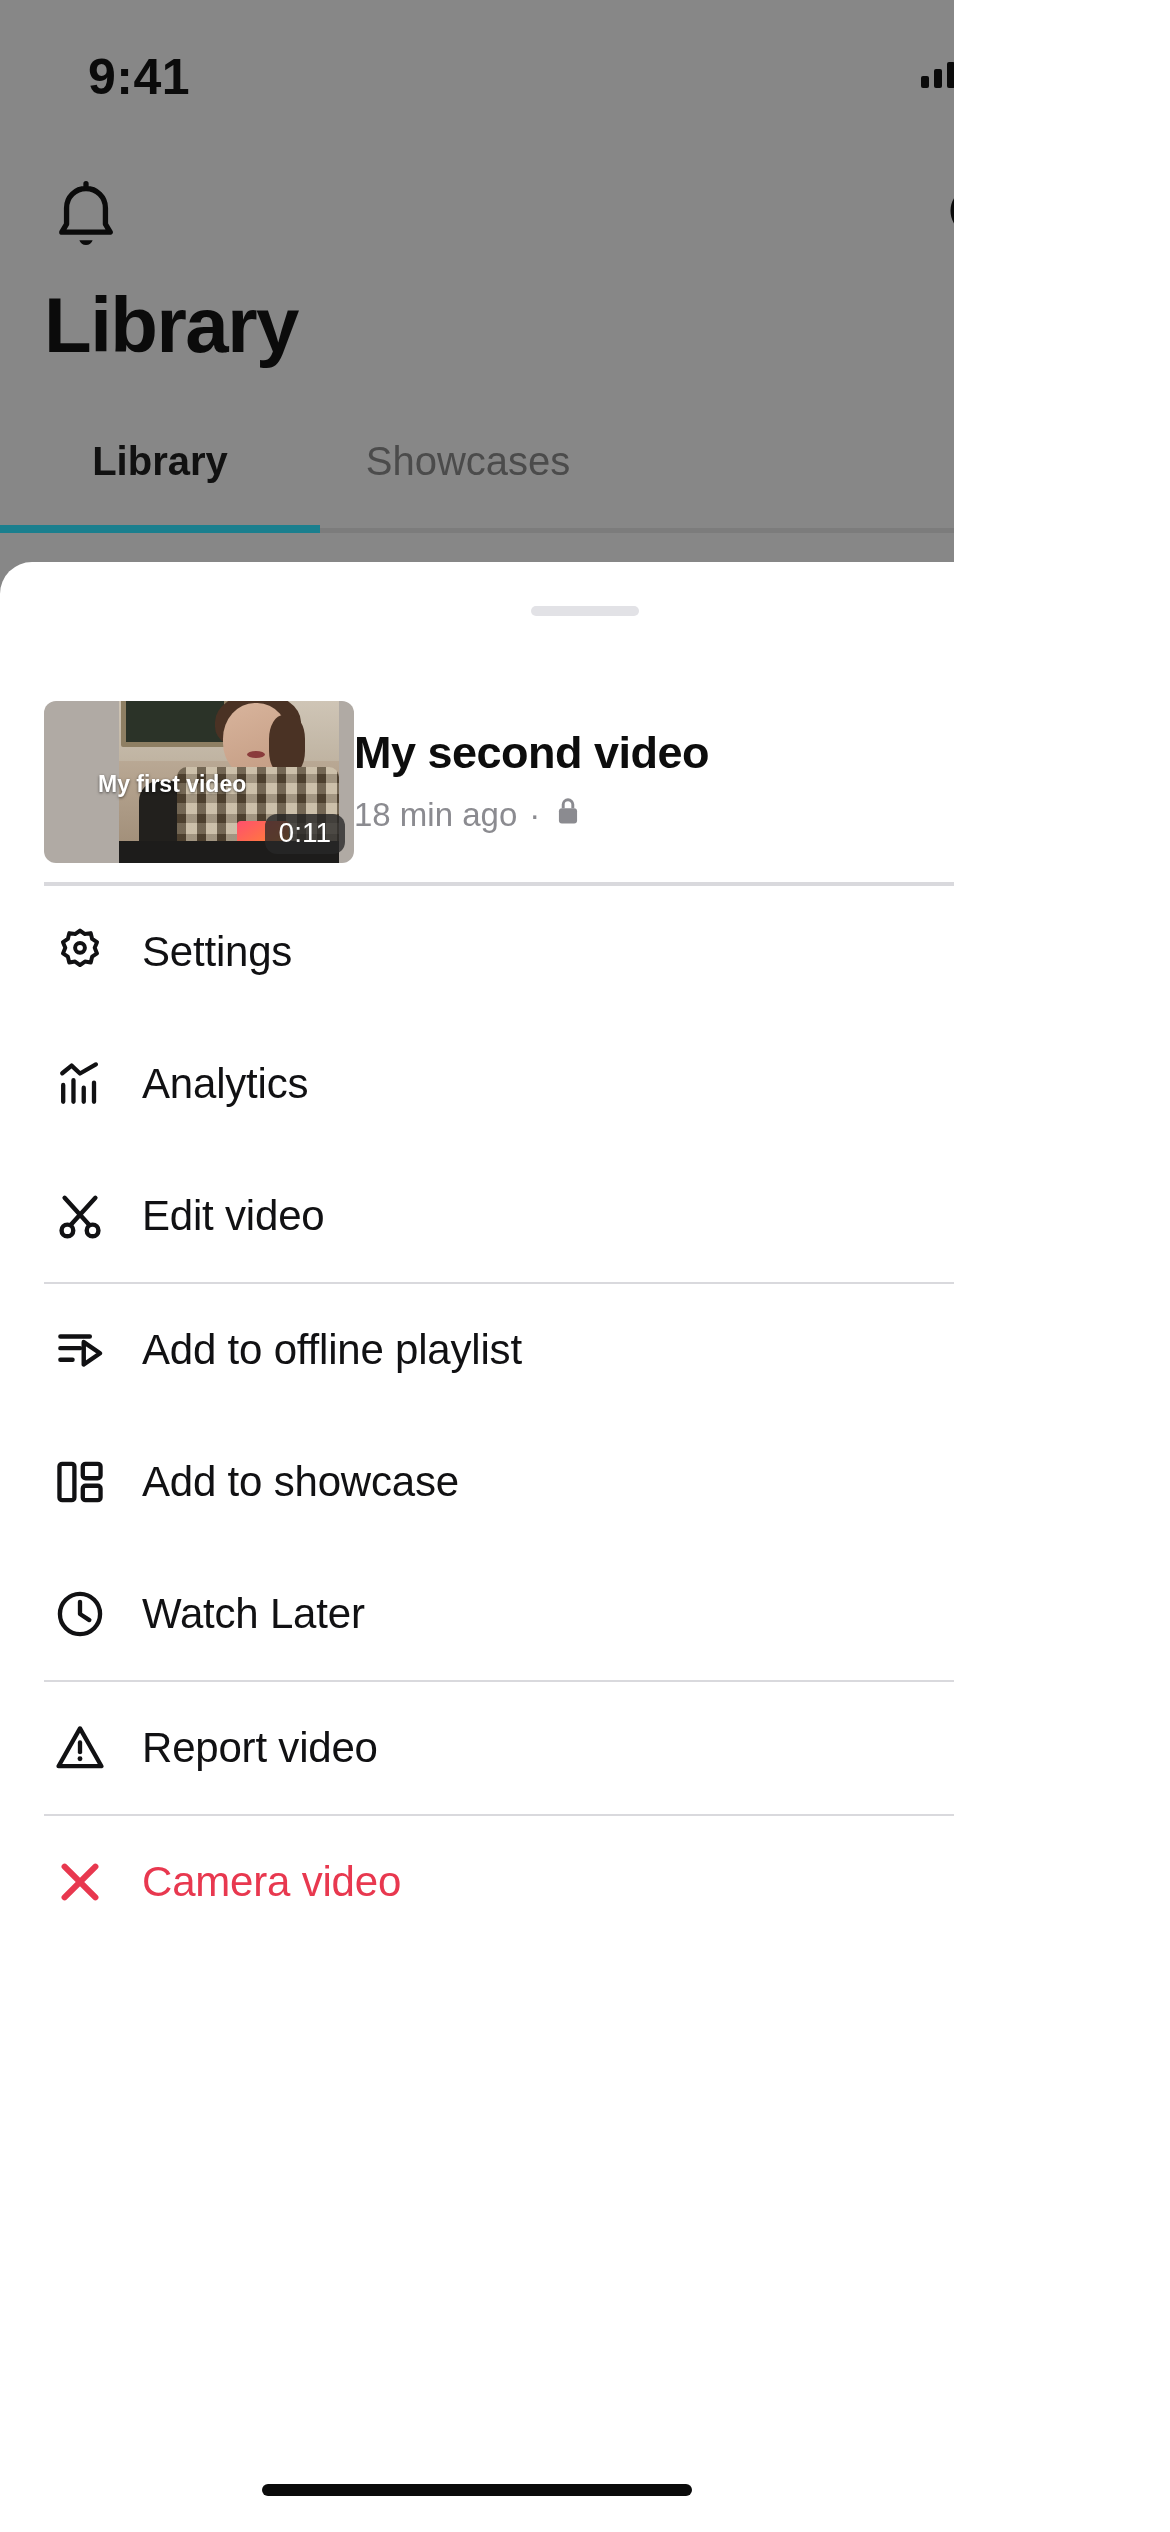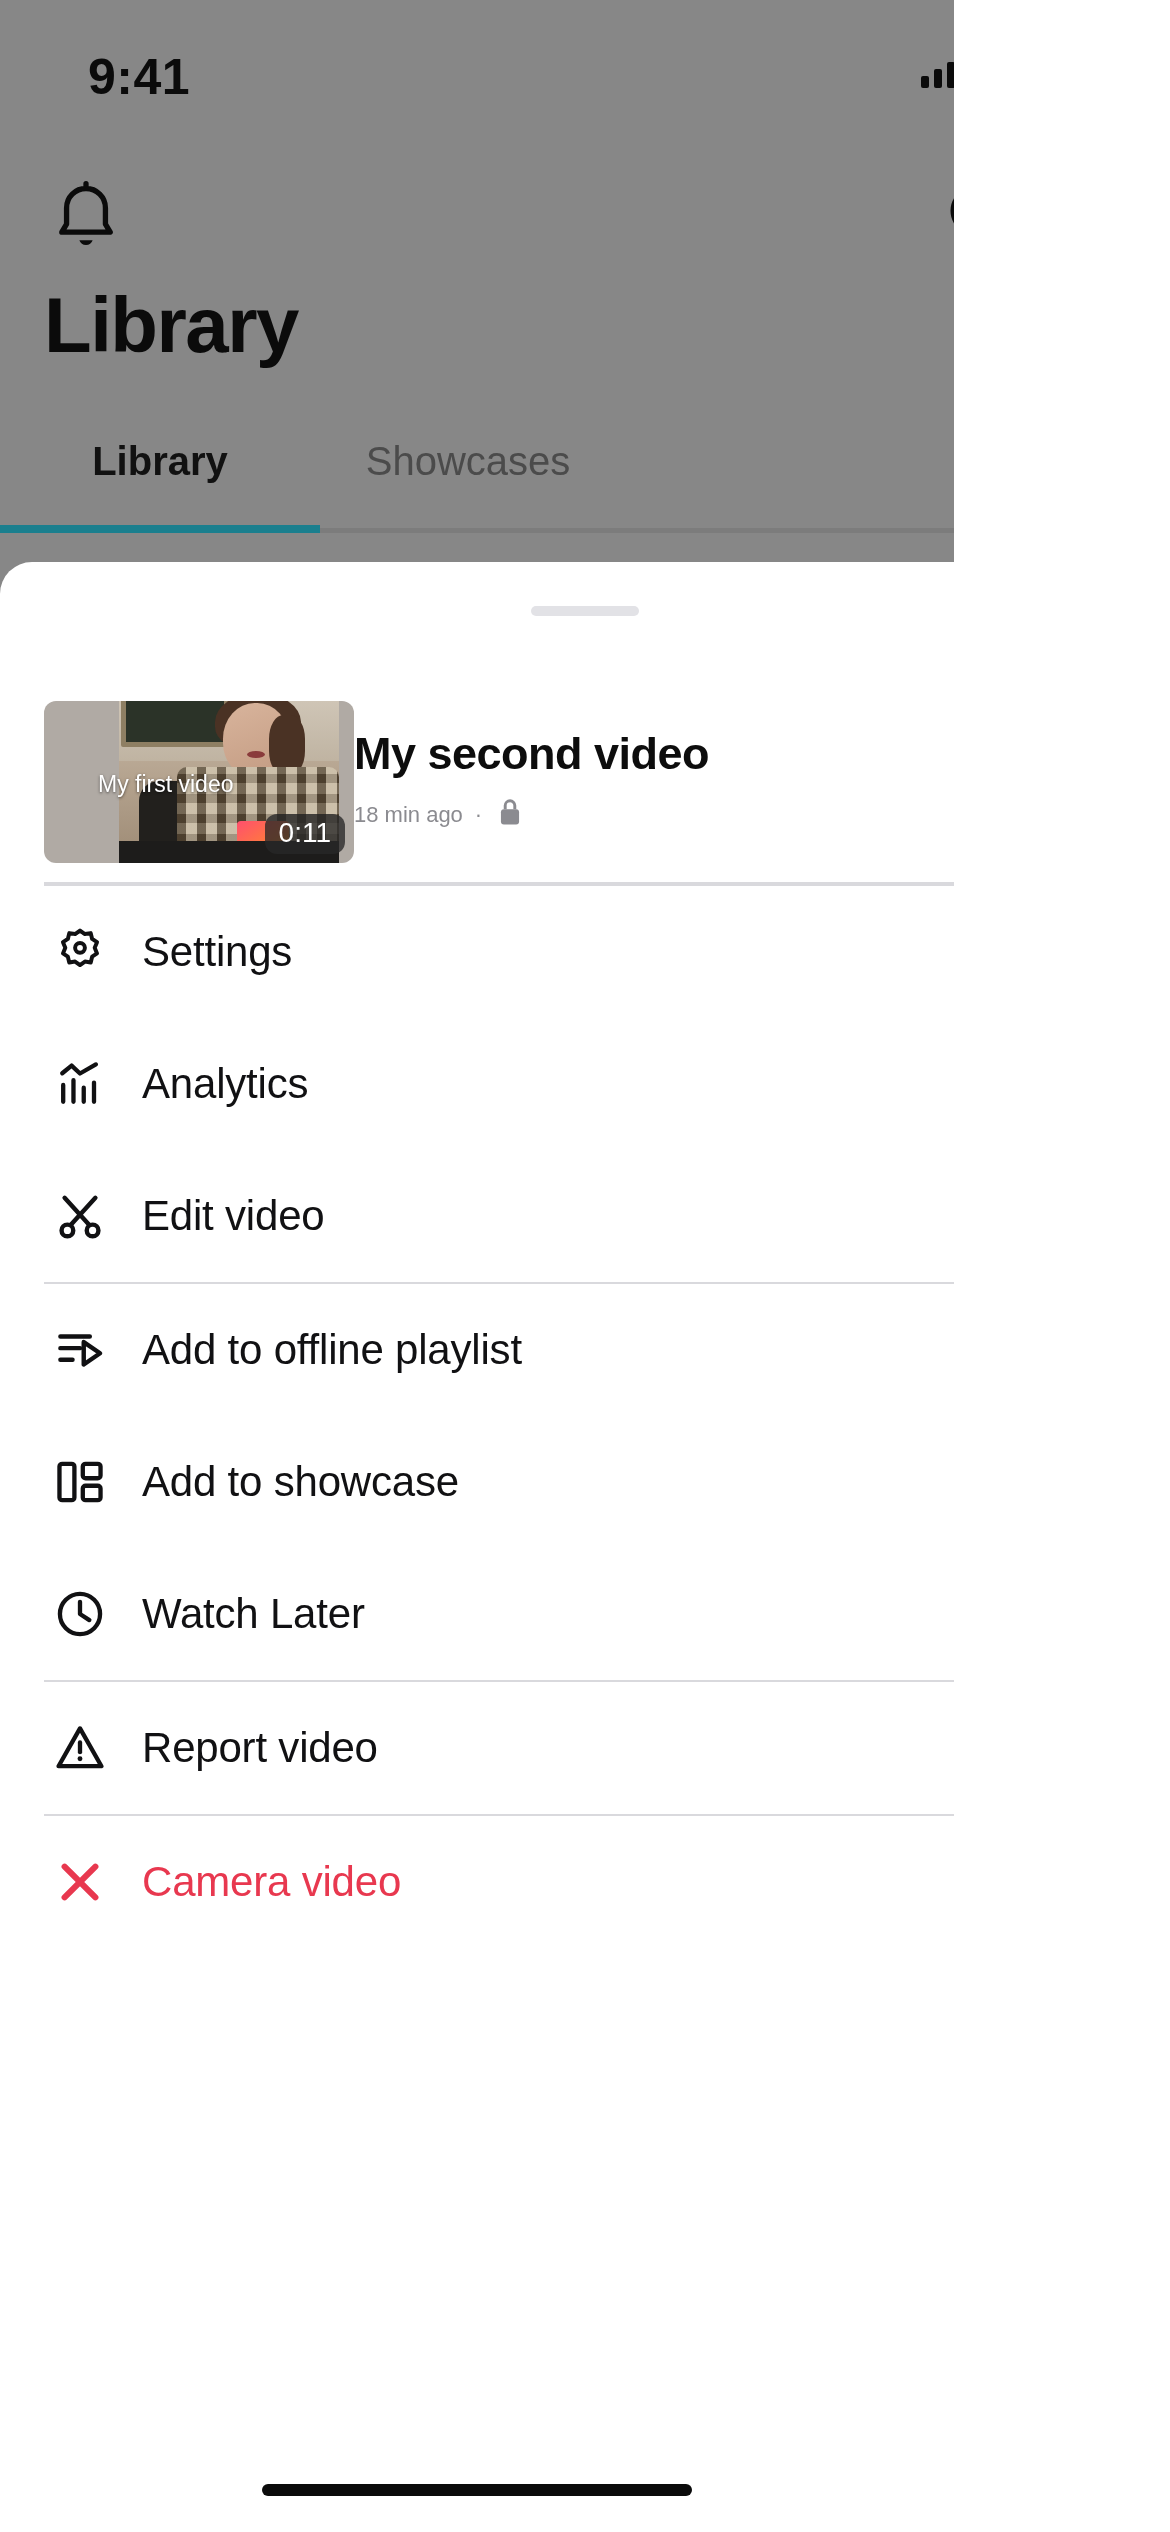--- a/index.html
+++ b/index.html
@@ -222,21 +222,21 @@
     border-radius:4px;
   }
   .thumb .photo .shadowbar {
     position:absolute; left:0; bottom:0; width:220px; height:22px;
     background:#1d1c1b;
   }
   .thumb .overlay-title {
     position:absolute;
     left:54px; top:70px;
     font-size:23px;
-    font-weight:normal;
+    font-weight:bold;
     color:#ffffff;
     text-shadow:0 1px 3px rgba(0,0,0,.6);
     white-space:nowrap;
   }
   .thumb .duration {
     position:absolute;
     right:9px; bottom:9px;
     background:rgba(40,40,40,0.78);
     color:#ffffff;
     font-size:28px;
@@ -249,21 +249,21 @@
   .video-meta { }
   .video-title {
     font-size:45px;
     font-weight:bold;
     color:#0d0d0d;
     letter-spacing:-0.5px;
     margin-bottom:14px;
   }
   .video-sub {
     display:flex; align-items:center; gap:0px;
-    font-size:22px;
+    font-size:33px;
     color:#8b8b90;
   }
   .video-sub .dot { margin:0 12px; }
 
   
   .menu { position:absolute; left:0; top:320px; width:1170px; }
   .divider { height:2px; background:#d9d9dd; margin-left:44px; margin-right:0; }
   .menu-item {
     display:flex; align-items:center;
     height:132px;

